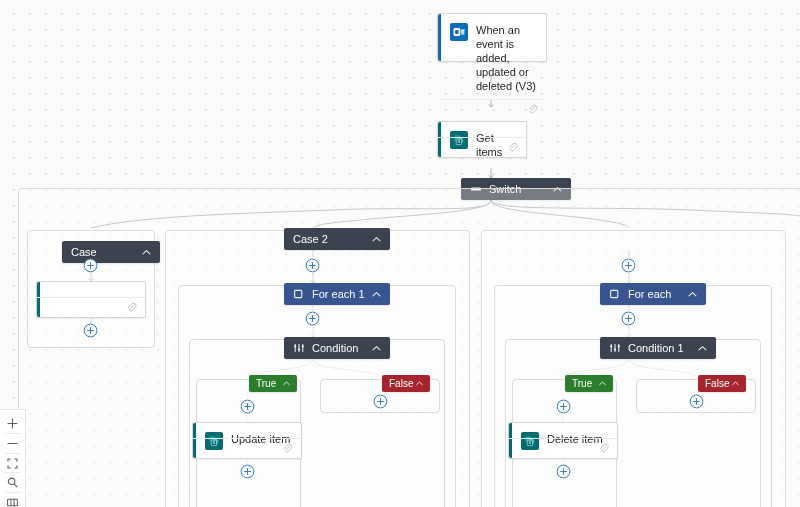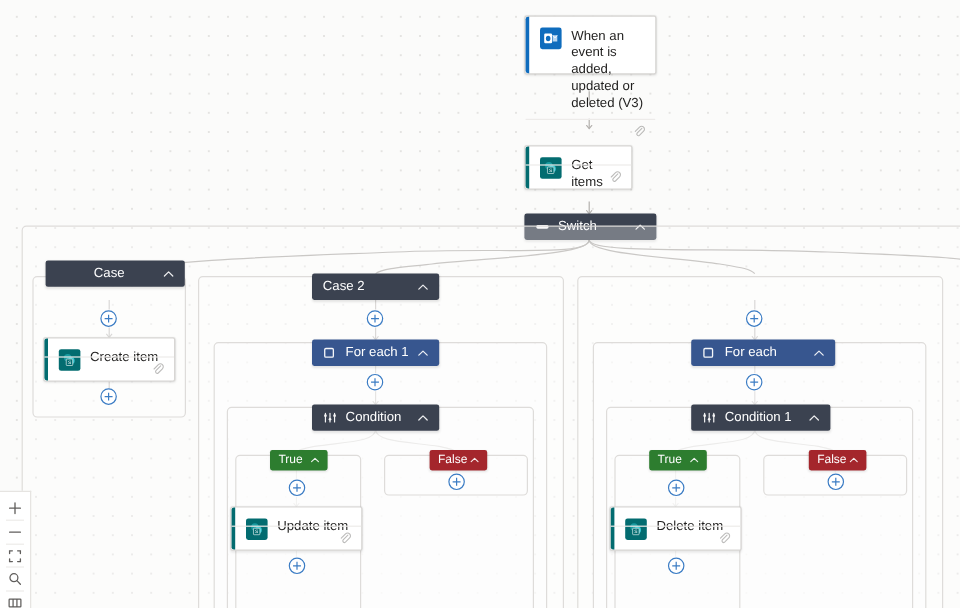--- a/index.html
+++ b/index.html
@@ -36,20 +36,21 @@
   .node .title{font-size:11px;line-height:14px;color:#201f1e;padding-top:1px;}
   .node .foot{height:19px;border-top:1px solid #edebe9;display:flex;align-items:center;justify-content:flex-end;padding-right:8px;}
   .clipicon{width:11px;height:11px;opacity:.55;display:block;}
 
   
   .hdr{
     position:absolute;box-sizing:border-box;display:flex;align-items:center;
     padding:0 8px 0 9px;border-radius:2px;color:#fff;
     font-size:11px;height:22px;
     box-shadow:0 1px 2px rgba(0,0,0,.10);
+    margin-left:24px;
   }
   .hdr .hico{width:12px;height:12px;flex:0 0 12px;margin-right:7px;opacity:.95;}
   .hdr .htxt{flex:1 1 auto;white-space:nowrap;overflow:hidden;}
   .hdr .chev{width:11px;height:11px;flex:0 0 11px;opacity:.9;}
   .hdr.dark{background:#3b4250;}
   .hdr.blue{background:#37568f;}
   .hdr.green{background:#2d7d2f;}
   .hdr.red{background:#a4262c;}
 
   
@@ -177,47 +178,36 @@
     <span class="htxt">Switch</span>
     <svg class="chev" viewBox="0 0 12 12">
       <path d="M2.2,7.6 L6,3.9 L9.8,7.6" fill="none" stroke="#ffffff" stroke-width="1.15" stroke-linecap="round" stroke-linejoin="round"></path>
     </svg>
   </div>
 
   <div class="scope" style="left:18px;top:188px;width:800px;height:330px;"></div>
 
   <div class="scope" style="left:27px;top:230px;width:128px;height:118px;"></div>
 
-  <div class="hdr dark" style="left:38px;top:217px;width:116px;text-align:center;">
+  <div class="hdr dark" style="left:38px;top:241px;width:98px;">
     <span class="htxt">Case</span>
     <svg class="chev" viewBox="0 0 12 12">
       <path d="M2.2,7.6 L6,3.9 L9.8,7.6" fill="none" stroke="#ffffff" stroke-width="1.15" stroke-linecap="round" stroke-linejoin="round"></path>
     </svg>
   </div>
 
   <div class="plus" style="left:83px;top:258px;">
     <svg width="15" height="15" viewBox="0 0 15 15">
         <circle cx="7.5" cy="7.5" r="6.4" fill="#ffffff" stroke="#3b7cc4" stroke-width="1"></circle>
         <path d="M7.5,4.2 L7.5,10.8 M4.2,7.5 L10.8,7.5" stroke="#3b7cc4" stroke-width="1"></path>
       </svg>
   </div>
 
   <div class="node" style="left:36px;top:281px;width:110px;height:37px;">
     <div class="accent" style="background:#036C70;"></div>
-    <div class="body" style="padding-bottom:2px;">
-      <span class="ico" style="background:#036C70;display:flex;align-items:center;justify-content:center;">
-        <svg width="12" height="12" viewBox="0 0 12 12">
-            <circle cx="4.4" cy="4.2" r="3.1" fill="#1a9ba1"></circle>
-            <circle cx="7.4" cy="6.6" r="2.8" fill="#37c6d0"></circle>
-            <rect x="3.2" y="5.2" width="5.4" height="5.4" rx="0.6" fill="#036C70" stroke="#ffffff" stroke-width="0.5"></rect>
-            <text x="5.9" y="9.2" font-size="4" fill="#ffffff" text-anchor="middle" font-family="sans-serif">S</text>
-          </svg>
-      </span>
-      <span class="title">Create item</span>
-    </div>
     <div class="foot" style="position:absolute;left:0;right:0;bottom:0;">
       <svg class="clipicon" viewBox="0 0 12 12">
         <path d="M8.6,3.2 L4.3,7.5 a1.5,1.5 0 0 0 2.1,2.1 L10.2,5.8 a2.6,2.6 0 0 0 -3.7,-3.7 L2.6,6.0" fill="none" stroke="#868583" stroke-width="1" stroke-linecap="round"></path>
       </svg>
     </div>
   </div>
 
   <div class="plus" style="left:83px;top:323px;">
     <svg width="15" height="15" viewBox="0 0 15 15">
         <circle cx="7.5" cy="7.5" r="6.4" fill="#ffffff" stroke="#3b7cc4" stroke-width="1"></circle>
@@ -336,21 +326,21 @@
 
   <div class="plus" style="left:621px;top:258px;">
     <svg width="15" height="15" viewBox="0 0 15 15">
         <circle cx="7.5" cy="7.5" r="6.4" fill="#ffffff" stroke="#3b7cc4" stroke-width="1"></circle>
         <path d="M7.5,4.2 L7.5,10.8 M4.2,7.5 L10.8,7.5" stroke="#3b7cc4" stroke-width="1"></path>
       </svg>
   </div>
 
   <div class="scope" style="left:494px;top:285px;width:278px;height:233px;"></div>
 
-  <div class="hdr blue" style="left:576px;top:283px;width:120px;">
+  <div class="hdr blue" style="left:576px;top:283px;width:106px;">
     <svg class="hico" viewBox="0 0 12 12">
       <rect x="1.6" y="2.4" width="7.2" height="7.2" rx="1" fill="none" stroke="#ffffff" stroke-width="1.1"></rect>
     </svg>
     <span class="htxt">For each</span>
     <svg class="chev" viewBox="0 0 12 12">
       <path d="M2.2,7.6 L6,3.9 L9.8,7.6" fill="none" stroke="#ffffff" stroke-width="1.15" stroke-linecap="round" stroke-linejoin="round"></path>
     </svg>
   </div>
 
   <div class="plus" style="left:621px;top:311px;">

